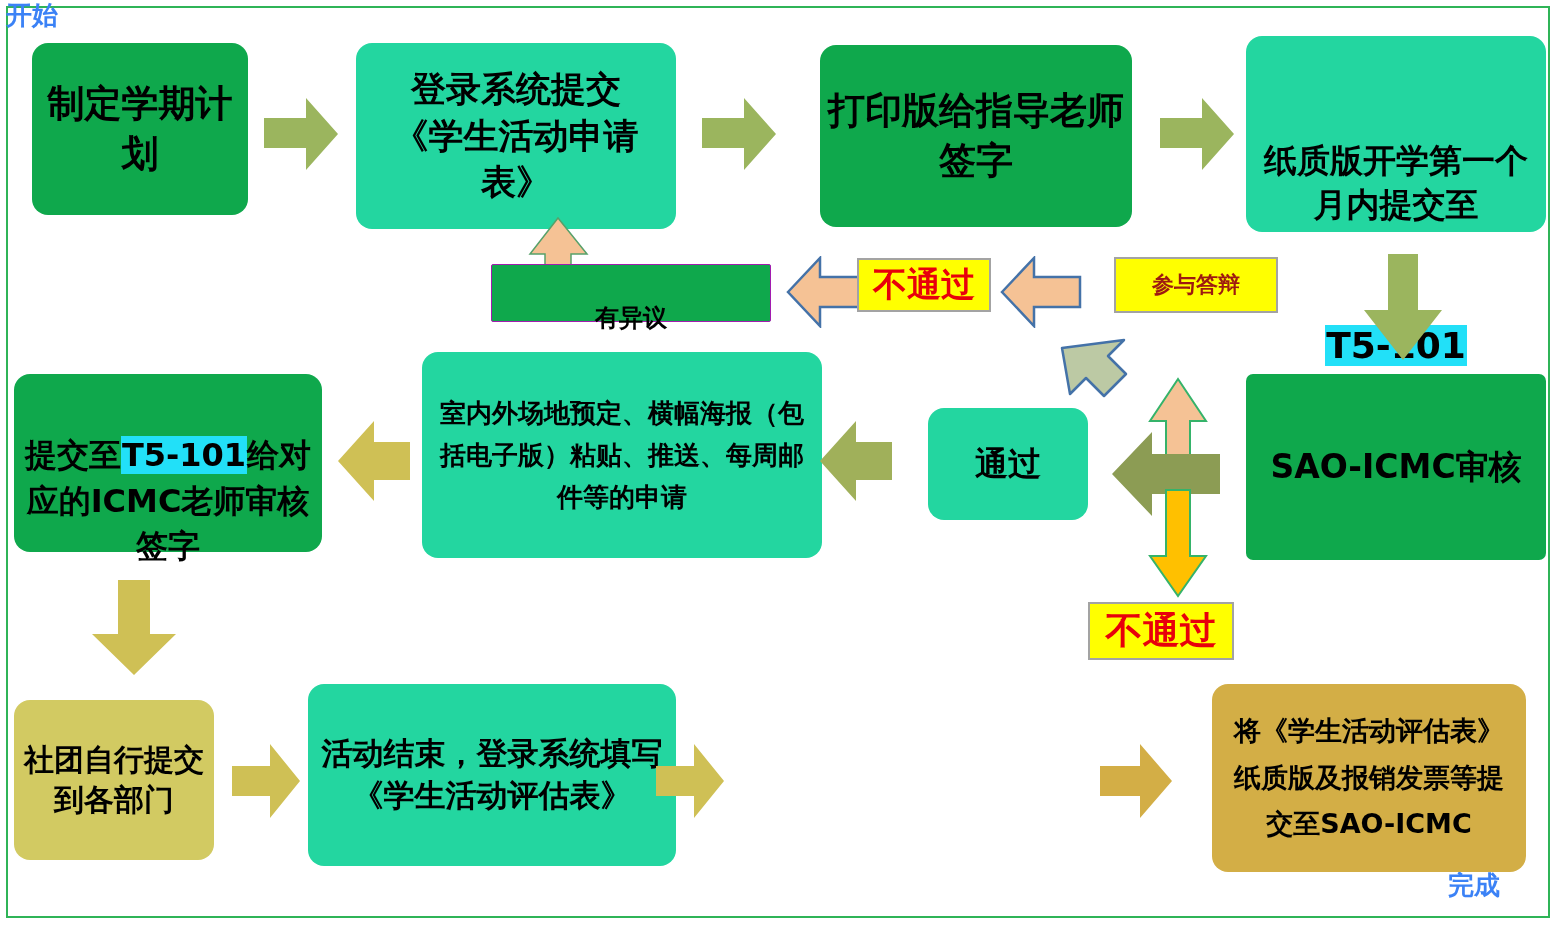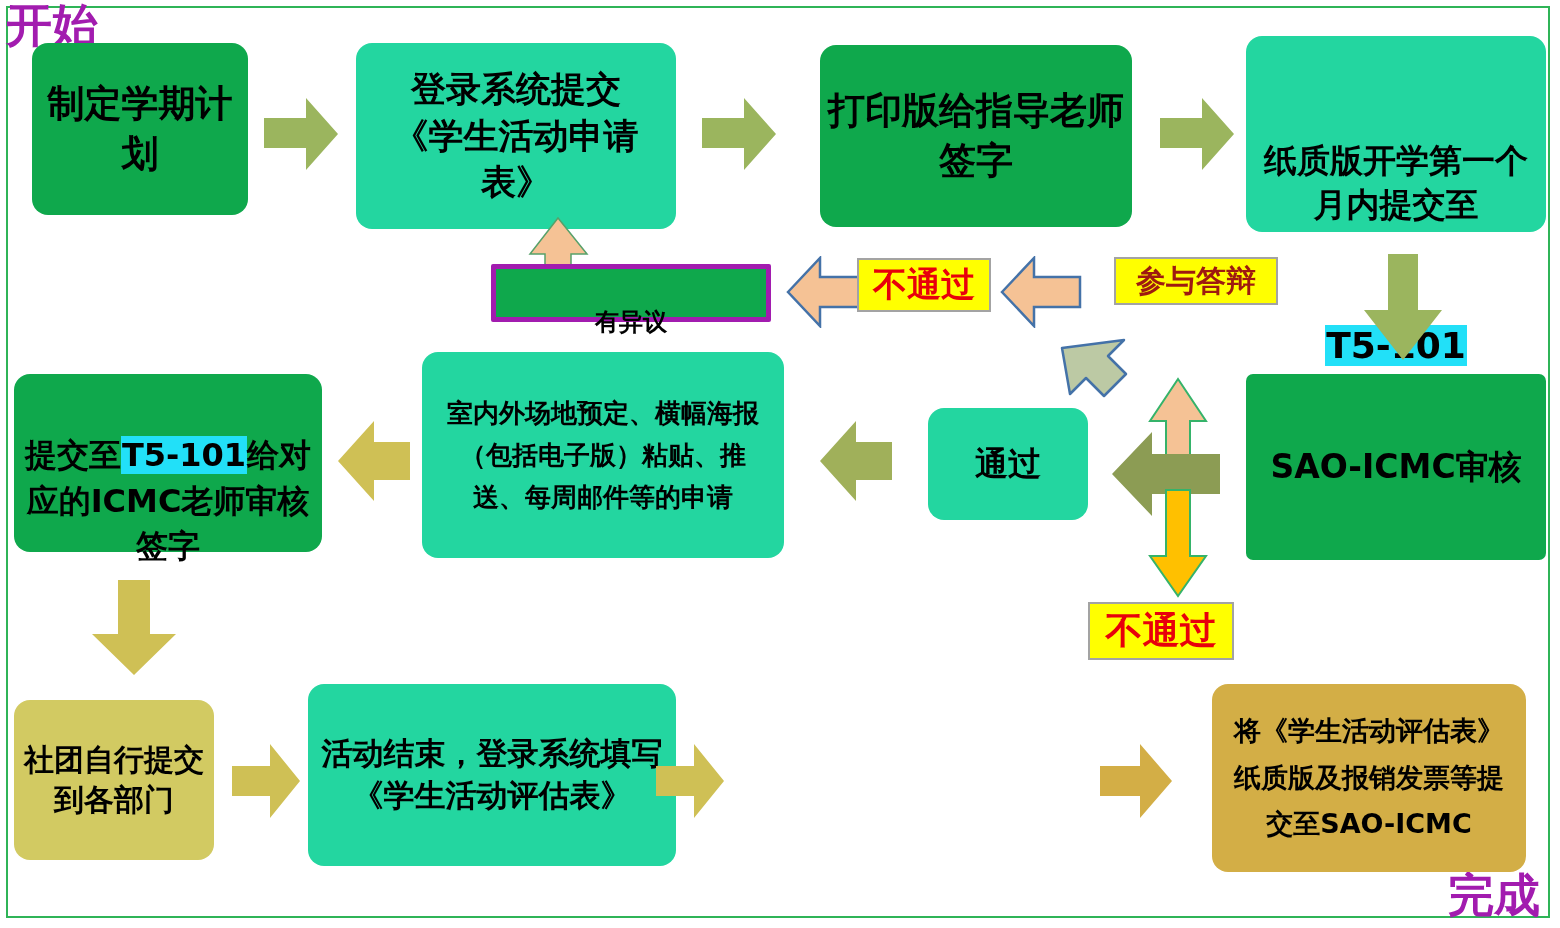--- a/index.html
+++ b/index.html
@@ -53,23 +53,23 @@
     background: #22e0f8;
     padding: 0 1px;
   }
   .red { color: #e8000b; }
   .darkred { color: #9e1a10; }
 
   
   .arrow { position: absolute; }
   .label-note {
     position: absolute;
-    color: #a21caf;
+    color: #3b82f6;
     font-weight: bold;
-    font-size: 46px;
+    font-size: 26px;
     line-height: 1;
     white-space: nowrap;
   }
 </style>
 </head>
 <body>
 
 <div id="canvas">
 
   <div id="frame"></div>
@@ -108,57 +108,57 @@
 
   <svg class="arrow" style="left:1360px; top:252px;" width="86" height="112" viewBox="0 0 86 112">
     <path d="M28,2 L58,2 L58,58 L82,58 L43,108 L4,58 L28,58 Z" fill="#9bb55e"></path>
   </svg>
 
   <svg class="arrow" style="left:527px; top:216px;" width="64" height="66" viewBox="0 0 64 66">
     <path d="M31,2 L60,38 L44,38 L44,64 L18,64 L18,38 L3,38 Z" fill="#f5c295" stroke="#57a16a" stroke-width="1.5"></path>
   </svg>
 
   <div class="node green sq" style="left:491px; top:264px; width:280px; height:58px; font-size:24px;
-              display:block; padding-top:5px; border:5px solid #a21caf;">
+              display:block; padding-top:5px; border:1px solid #a21caf;">
     <div>有异议</div>
     <div>
       <span>申请复议</span><span class="red">1</span><span>次</span>
     </div>
   </div>
 
   <svg class="arrow" style="left:786px; top:256px;" width="82" height="72" viewBox="0 0 82 72">
     <path d="M2,36 L34,2 L34,21 L80,21 L80,51 L34,51 L34,70 Z" fill="#f5c295" stroke="#4472a8" stroke-width="2.5"></path>
   </svg>
 
   <div class="node yellow" style="left:857px; top:258px; width:134px; height:54px; font-size:34px;">
     <span class="red">不通过</span>
   </div>
 
   <svg class="arrow" style="left:1000px; top:256px;" width="82" height="72" viewBox="0 0 82 72">
     <path d="M2,36 L34,2 L34,21 L80,21 L80,51 L34,51 L34,70 Z" fill="#f5c295" stroke="#4472a8" stroke-width="2.5"></path>
   </svg>
 
-  <div class="node yellow" style="left:1114px; top:257px; width:164px; height:48px; font-size:30px;">
+  <div class="node yellow" style="left:1114px; top:257px; width:164px; height:56px; font-size:22px;">
     <span class="darkred">参与答辩</span>
   </div>
 
   <svg class="arrow" style="left:1046px; top:332px;" width="86" height="86" viewBox="0 0 86 86">
     <path d="M78,8 L62,24 L80,42 L58,64 L40,46 L24,62 L16,16 Z" fill="#bcc9a4" stroke="#4472a8" stroke-width="2.5" stroke-linejoin="round"></path>
   </svg>
 
   <div class="node green" style="left:14px; top:374px; width:308px; height:178px; font-size:32px;
               display:block; padding-top:14px; line-height:1.42;">
     <span>提交至</span><span class="hl-cyan">T5-101</span><span>给对应的ICMC老师审核签字</span>
   </div>
 
   <svg class="arrow" style="left:336px; top:418px;" width="76" height="86" viewBox="0 0 76 86">
     <path d="M2,43 L38,3 L38,24 L74,24 L74,62 L38,62 L38,83 Z" fill="#cfc055"></path>
   </svg>
 
-  <div class="node mint" style="left:422px; top:352px; width:362px; height:206px; font-size:26px;
+  <div class="node mint" style="left:422px; top:352px; width:400px; height:206px; font-size:26px;
               line-height:1.62; padding:10px 14px;">室内外场地预定、横幅海报（包括电子版）粘贴、推送、每周邮件等的申请</div>
 
   <svg class="arrow" style="left:818px; top:418px;" width="76" height="86" viewBox="0 0 76 86">
     <path d="M2,43 L38,3 L38,24 L74,24 L74,62 L38,62 L38,83 Z" fill="#a0b05a"></path>
   </svg>
 
   <div class="node mint" style="left:928px; top:408px; width:160px; height:112px; font-size:33px;">通过</div>
 
   <svg class="arrow" style="left:1146px; top:377px;" width="64" height="118" viewBox="0 0 64 118">
     <path d="M32,2 L60,44 L44,44 L44,116 L20,116 L20,44 L4,44 Z" fill="#f5c295" stroke="#35b36a" stroke-width="2"></path>

